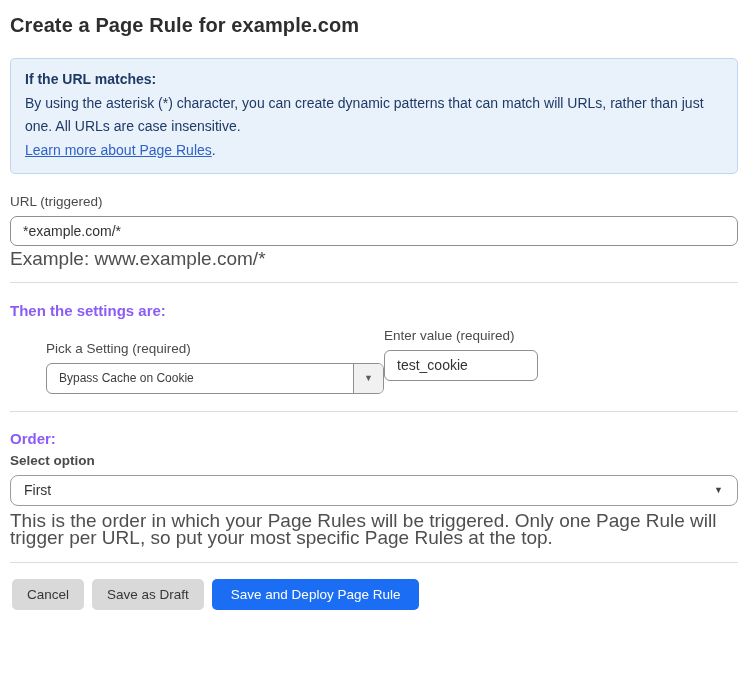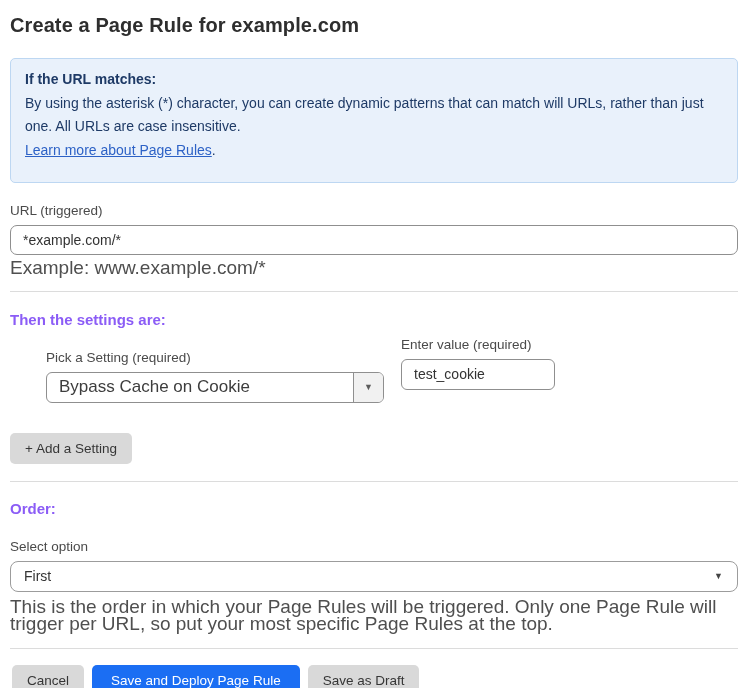--- a/index.html
+++ b/index.html
@@ -14,21 +14,21 @@
 
   .page-title {
     font-size: 20px; font-weight: bold; color: #2e2e2e;
     margin: 0 0 21px 0; letter-spacing: 0.1px;
   }
 
   .info-box {
     background: #e9f1fb;
     border: 1px solid #bdd7f2;
     border-radius: 5px;
-    padding: 9px 14px 20px 14px;
+    padding: 9px 14px 11px 14px;
     font-size: 14px;
     line-height: 23.5px;
     color: #1e3a66;
   }
   .info-heading { font-weight: bold; }
   .info-link { color: #2d62c6; text-decoration: underline; cursor: pointer; }
   .info-link-suffix { color: #1e3a66; }
 
   .field-label {
     font-size: 13.5px; color: #4a4a4a;
@@ -56,34 +56,34 @@
     margin: 14px 0 0 0;
   }
 
   .section-heading {
     font-size: 15px; font-weight: bold; color: #8b5cf6;
     margin: 19px 0 0 0;
   }
 
   .settings-row { display: flex; margin-top: 2px; }
   .settings-col-left { width: 338px; margin-left: 36px; }
-  .settings-col-right { margin-left: 17px; margin-top: 7px; }
+  .settings-col-right { margin-top: 7px; }
 
   .fake-select {
     width: 338px; height: 31px;
     border: 1px solid #8f8f8f;
     border-radius: 6px;
     background: #fff;
     display: flex; align-items: center;
     overflow: hidden;
     cursor: pointer;
   }
   .fake-select-text {
     flex: 1; padding: 0 12px;
-    font-size: 17px; color: #3d3d3d;
+    font-size: 12px; color: #3d3d3d;
     white-space: nowrap;
   }
   .fake-select-arrow-seg {
     width: 30px; height: 100%;
     border-left: 1px solid #8f8f8f;
     background: #f1f1f1;
     display: flex; align-items: center; justify-content: center;
     color: #5c5c5c; font-size: 9px;
   }
   .value-input { width: 154px; border-radius: 6px; height: 31px; }
@@ -94,21 +94,21 @@
     font-size: 13.5px;
     height: 31px; padding: 0 15px;
     cursor: pointer;
   }
   .btn-gray { background: #d9d9d9; color: #363636; }
   .btn-primary { color: #ffffff; padding: 0 19px; }
 
   .add-setting-btn { margin-top: 30px; display: inline-block; }
 
   .order-heading { margin-top: 18px; }
-  .order-label { margin-top: 22px; }
+  .order-label { margin-top: 6px; font-weight: bold; }
 
   .order-select {
     position: relative;
     width: 100%; height: 31px;
     border: 1px solid #9c9c9c;
     border-radius: 8px;
     background: #fff;
     display: flex; align-items: center;
     cursor: pointer;
   }
@@ -157,34 +157,33 @@
             <span>▼</span>
           </span>
       </div>
     </div>
     <div class="settings-col-right">
       <div class="field-label" style="margin-top:0;">Enter value (required)</div>
       <input type="text" class="text-input value-input" value="test_cookie" style="">
     </div>
   </div>
 
-  <button class="btn btn-gray add-setting-btn">+ Add a Setting</button>
 
   <hr class="divider" style="margin-top:17px;">
 
   <h2 class="section-heading order-heading">Order:</h2>
 
   <div class="field-label order-label">Select option</div>
   <div class="order-select">
     <span class="order-select-text">First</span>
     <span class="order-select-arrow">▼</span>
   </div>
   <div class="helper-text order-helper">This is the order in which your Page Rules will be triggered. Only one Page Rule will trigger per URL, so put your most specific Page Rules at the top.</div>
 
   <hr class="divider footer-divider">
 
   <div class="footer-buttons">
     <button class="btn btn-gray">Cancel</button>
+    <button class="btn btn-gray">Save as Draft</button>
     <button class="btn btn-primary" id="primary-btn" style="background: rgb(27, 110, 243);">Save and Deploy Page Rule</button>
-    <button class="btn btn-gray">Save as Draft</button>
   </div>
 
 </div>
 
 </body></html>

